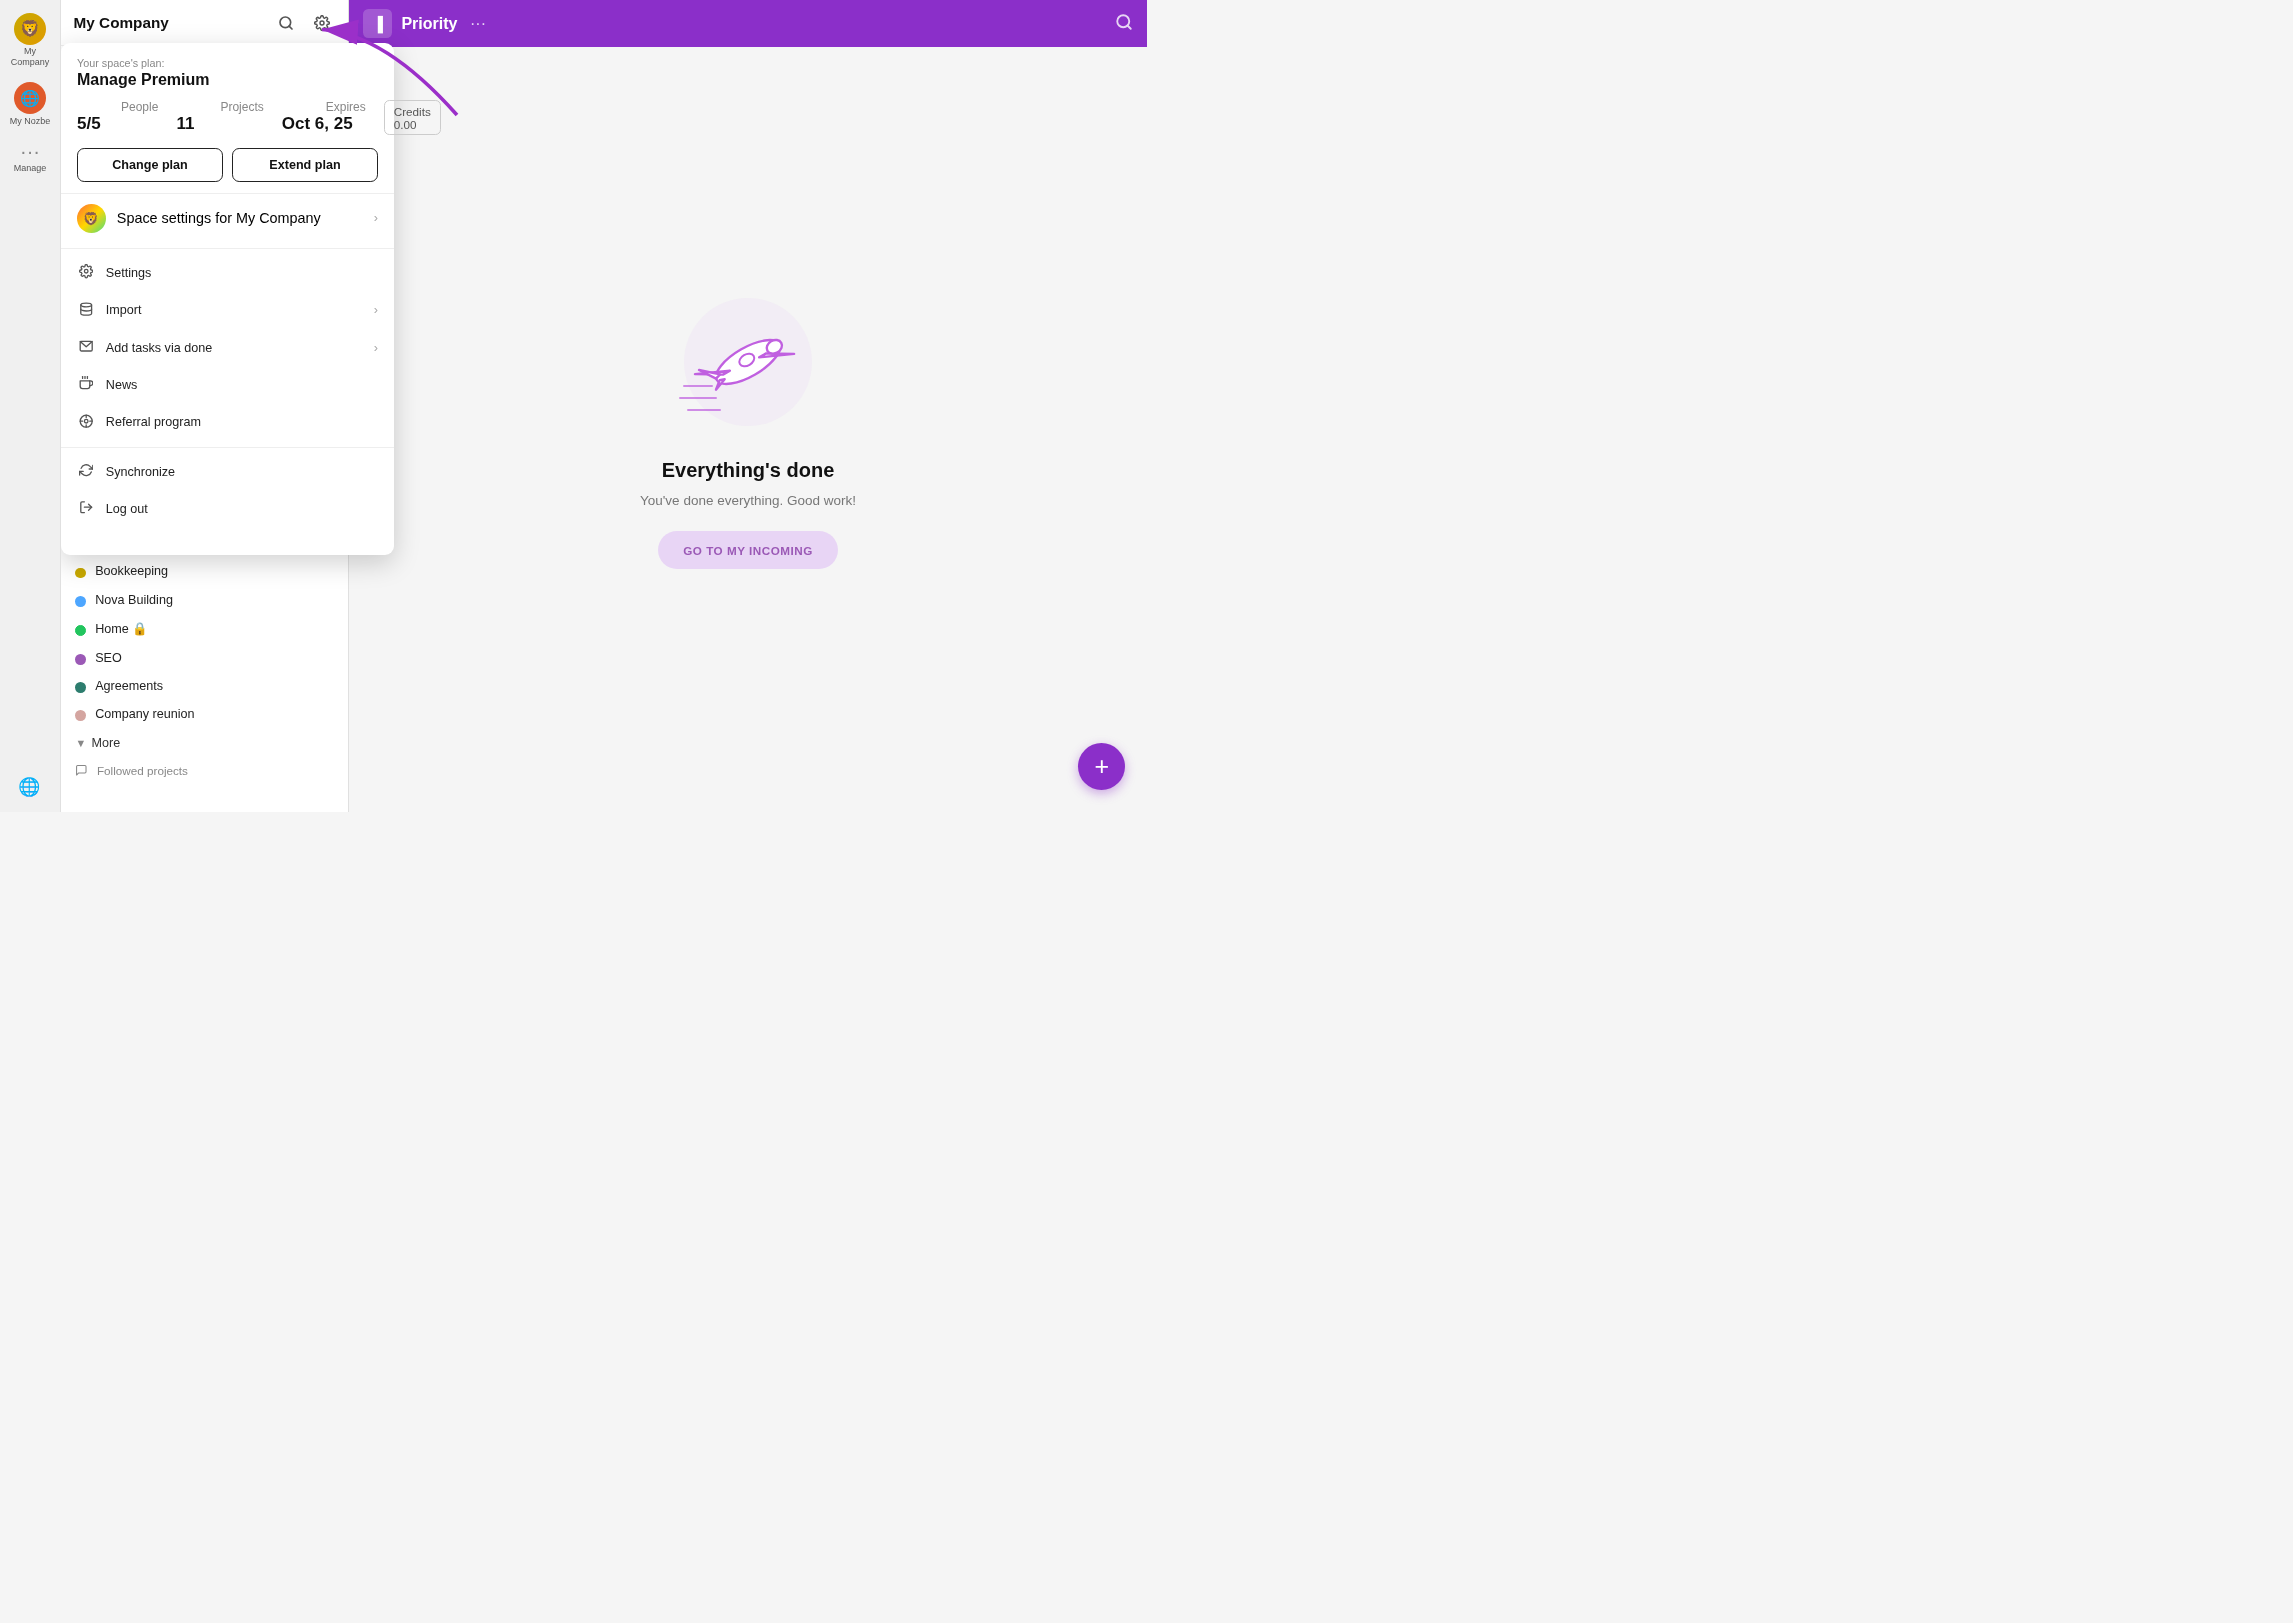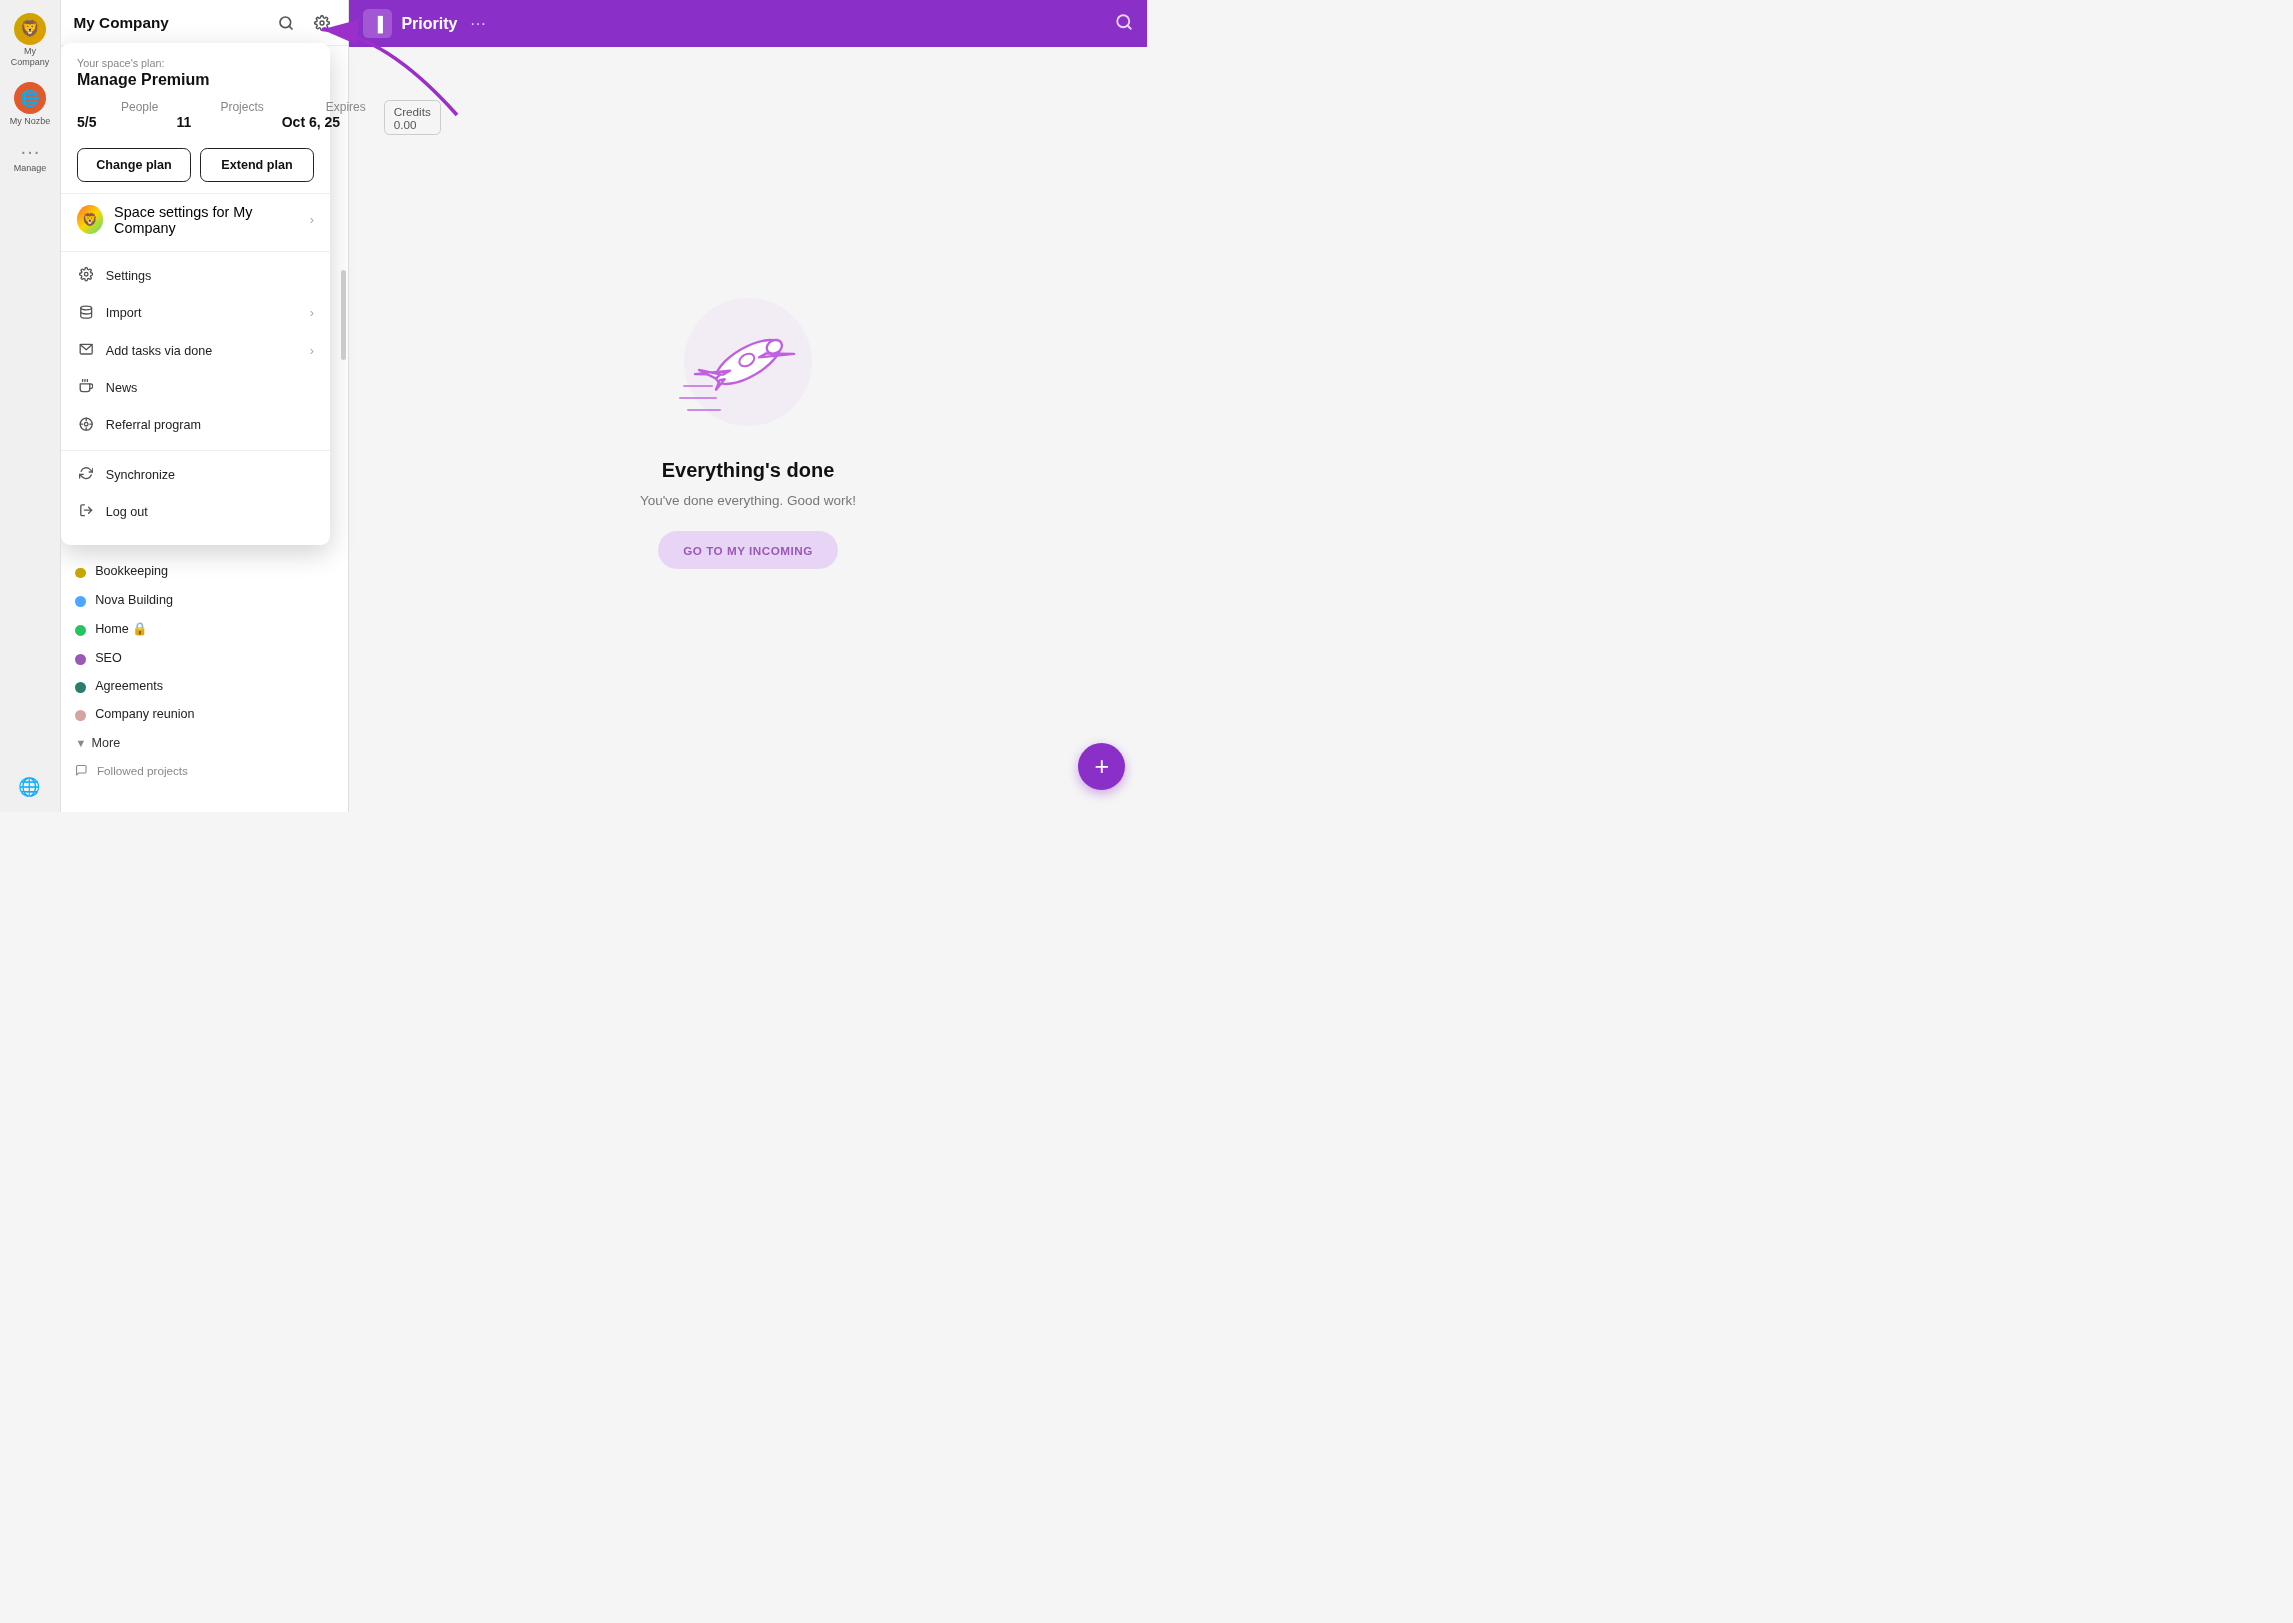--- a/index.html
+++ b/index.html
@@ -81,26 +81,26 @@
       border-radius: 50%;
       color: #555;
       font-size: 14.4px;
     }
 
     
     .dropdown-overlay {
       position: absolute;
       top: 43px;
       left: 0;
-      width: 269px;
+      width: 333px;
       background: #fff;
       border-radius: 9px;
       box-shadow: 0 7.2px 27px rgba(0,0,0,0.18);
       z-index: 100;
-      padding-bottom: 14px;
+      padding-bottom: 27px;
     }
     .dropdown-plan-section {
       padding: 14.4px 16px 10.8px;
       border-bottom: 0.9px solid #eee;
     }
     .dropdown-plan-label {
       font-size: 10.8px;
       color: #888;
       margin-bottom: 1.8px;
     }
@@ -118,21 +118,21 @@
     .dropdown-stat-item {
       display: flex;
       flex-direction: column;
     }
     .dropdown-stat-label {
       font-size: 12px;
       color: #888;
       margin-left: 44px;
     }
     .dropdown-stat-value {
-      font-size: 14px;
+      font-size: 17px;
       font-weight: 600;
       color: #111;
     }
     .dropdown-credits {
       border: 0.9px solid #ccc;
       border-radius: 5.4px;
       padding: 3.6px 9px;
       font-size: 11.7px;
       color: #555;
       display: inline-block;

